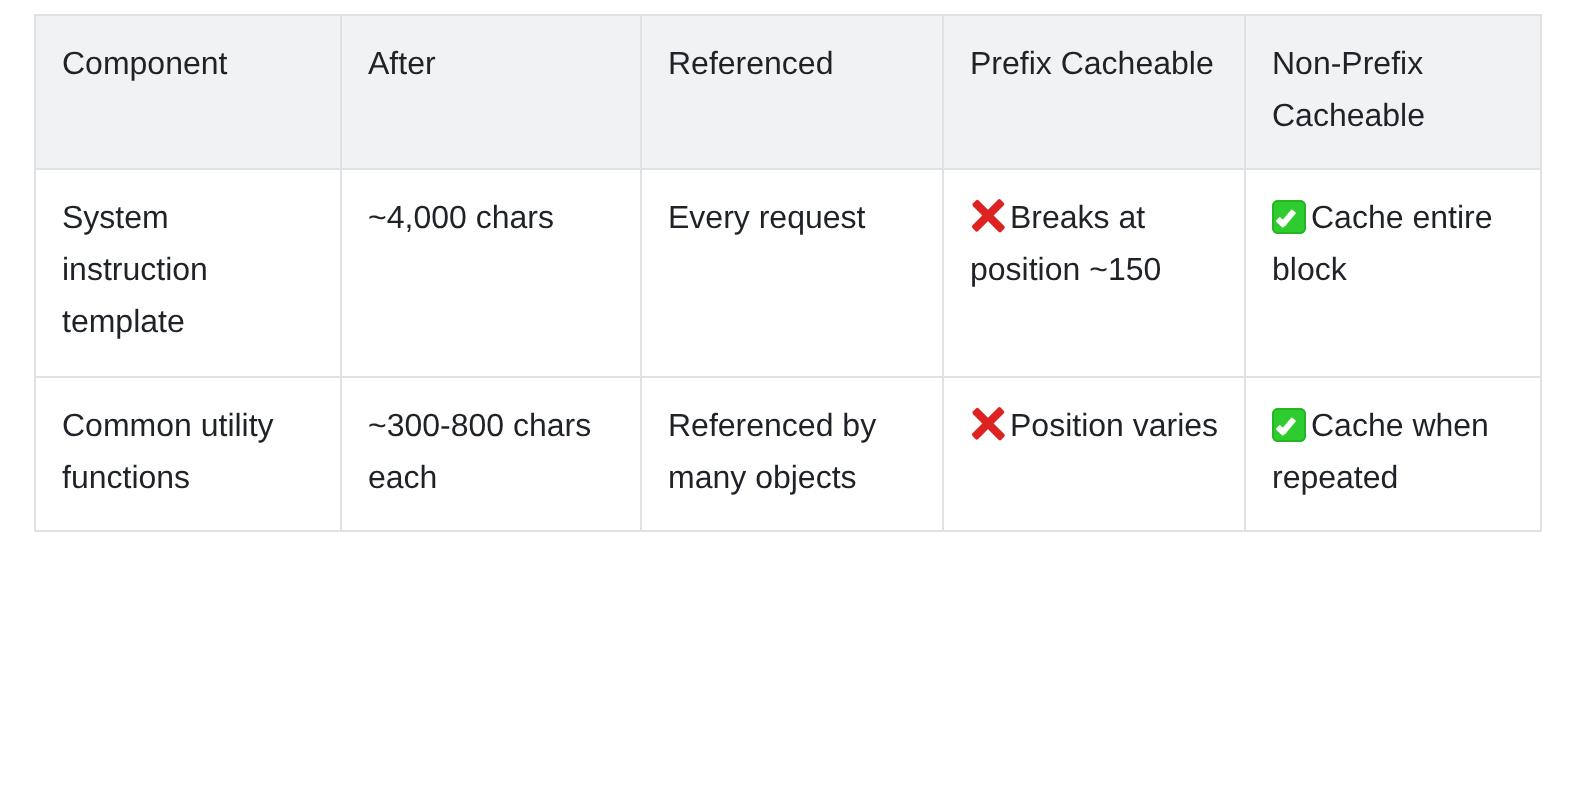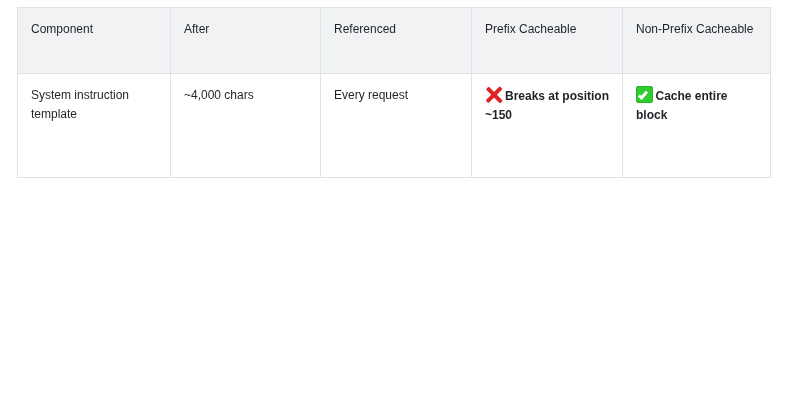--- a/index.html
+++ b/index.html
@@ -39,36 +39,36 @@
   table.md-table col.c2 { width: 151px; }
   table.md-table col.c3 { width: 151px; }
   table.md-table col.c4 { width: 148px; }
 
   table.md-table th,
   table.md-table td {
     border: 1px solid #dfe2e5;
     padding: 12px 12px 12px 13px;
     text-align: left;
     vertical-align: top;
-    font-size: 12px;
+    font-size: 16px;
     line-height: 1.62;
     font-weight: 400;
     color: #1f2328;
     word-wrap: break-word;
   }
   table.md-table thead th {
     background: #f1f2f3;
     height: 41px;
   }
   table.md-table tbody tr:nth-child(1) td { height: 79px; }
   table.md-table tbody tr:nth-child(2) td { height: 48px; }
   table.md-table tbody tr:nth-child(3) td { height: 48px; }
   table.md-table tbody tr:nth-child(4) td { height: 48px; }
 
-  .cell-text { display: inline; font-weight: bold; }
+  .cell-text { display: inline; }
 
   .mark {
     display: inline-block;
     vertical-align: -3px;
     width: 17px;
     height: 17px;
     position: relative;
     margin-right: 3px;
   }
   
@@ -149,18 +149,29 @@
           <td>Every request</td>
           <td>
             <span class="mark cross"></span><span class="cell-text">Breaks at position ~150</span>
           </td>
           <td>
             <span class="mark check"></span><span class="cell-text">Cache entire block</span>
           </td>
         </tr>
 
 
+        <tr>
+          <td>Common utility functions</td>
+          <td>~300-800 chars each</td>
+          <td>Referenced by many objects</td>
+          <td>
+            <span class="mark cross"></span><span class="cell-text">Position varies</span>
+          </td>
+          <td>
+            <span class="mark check"></span><span class="cell-text">Cache when repeated</span>
+          </td>
+        </tr>
 
 
       </tbody>
     </table>
   </div>
 </div>
 
 </body></html>

